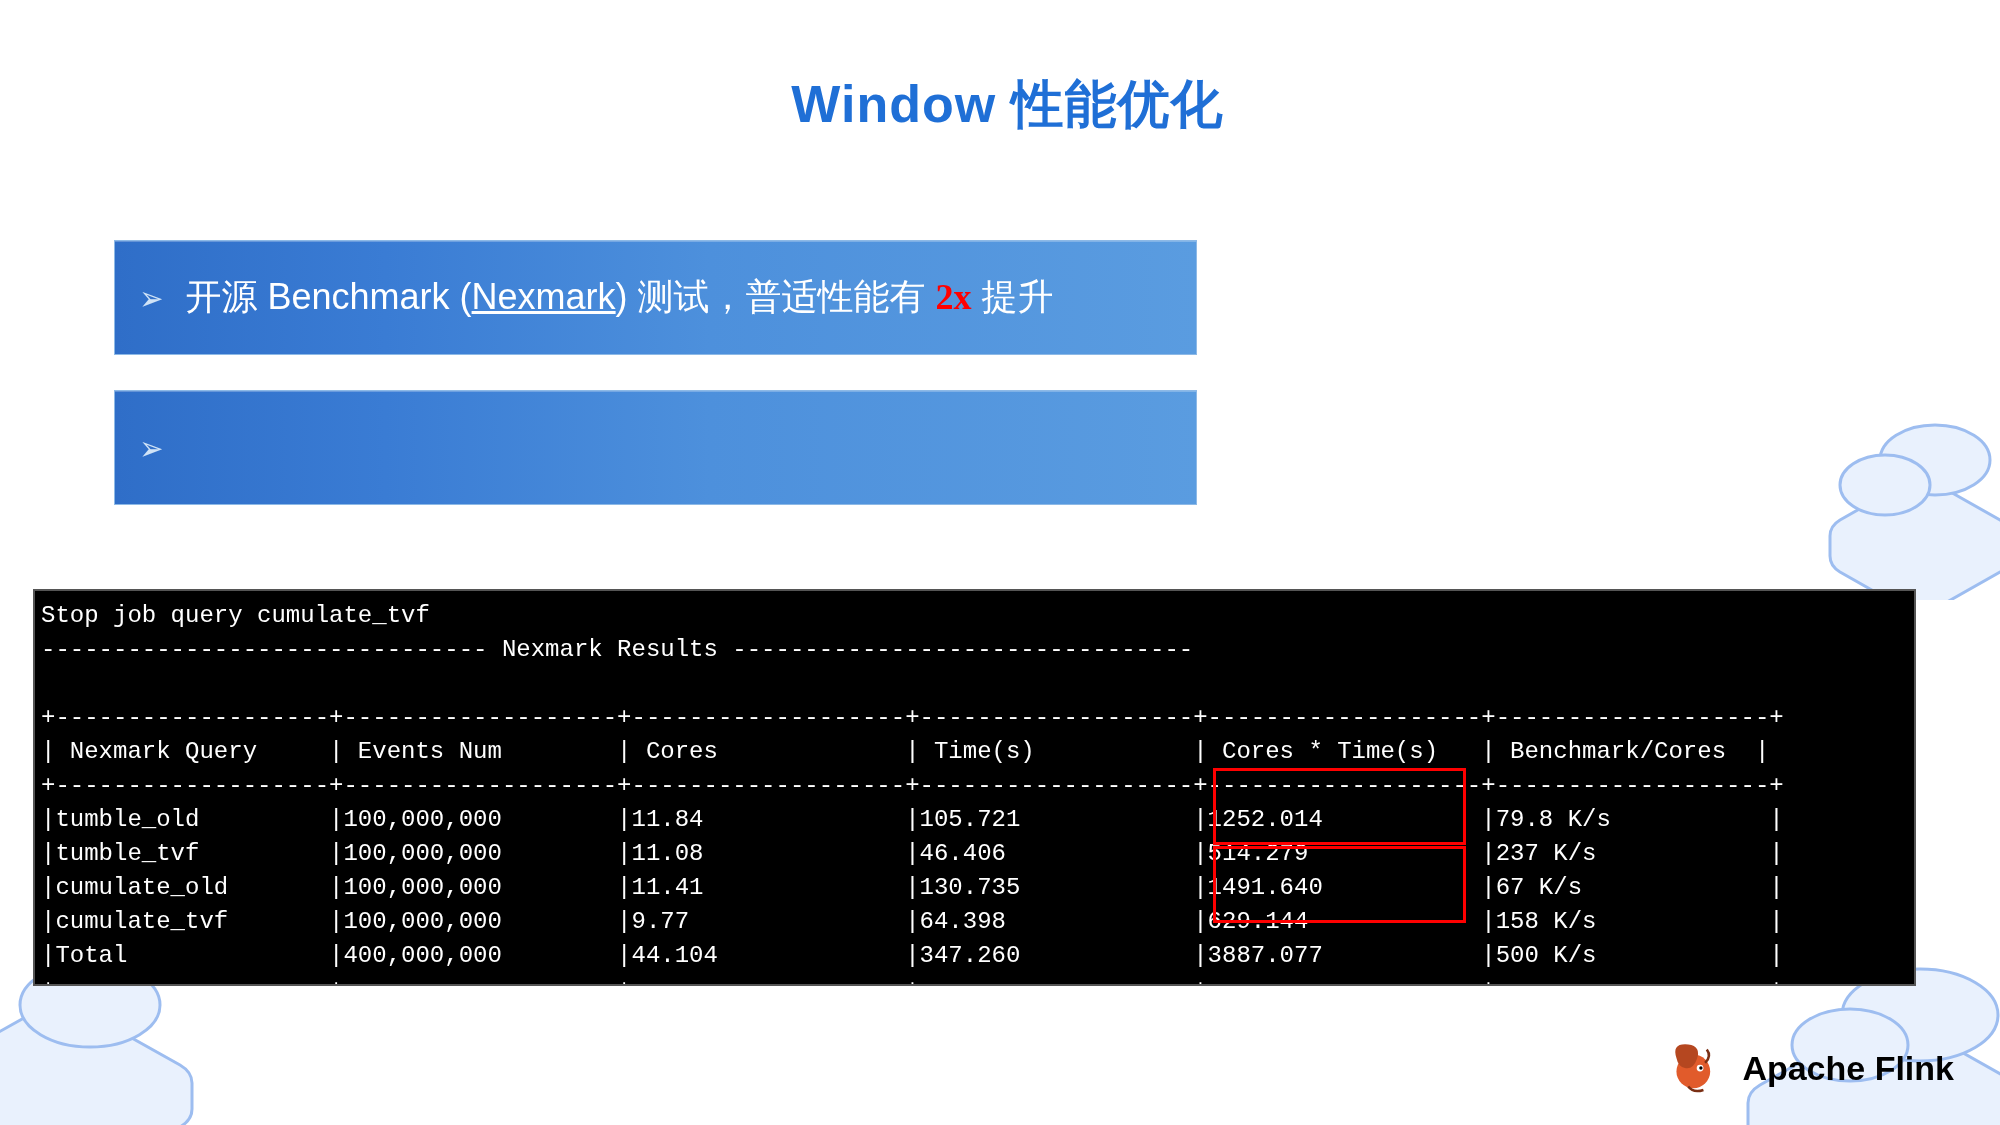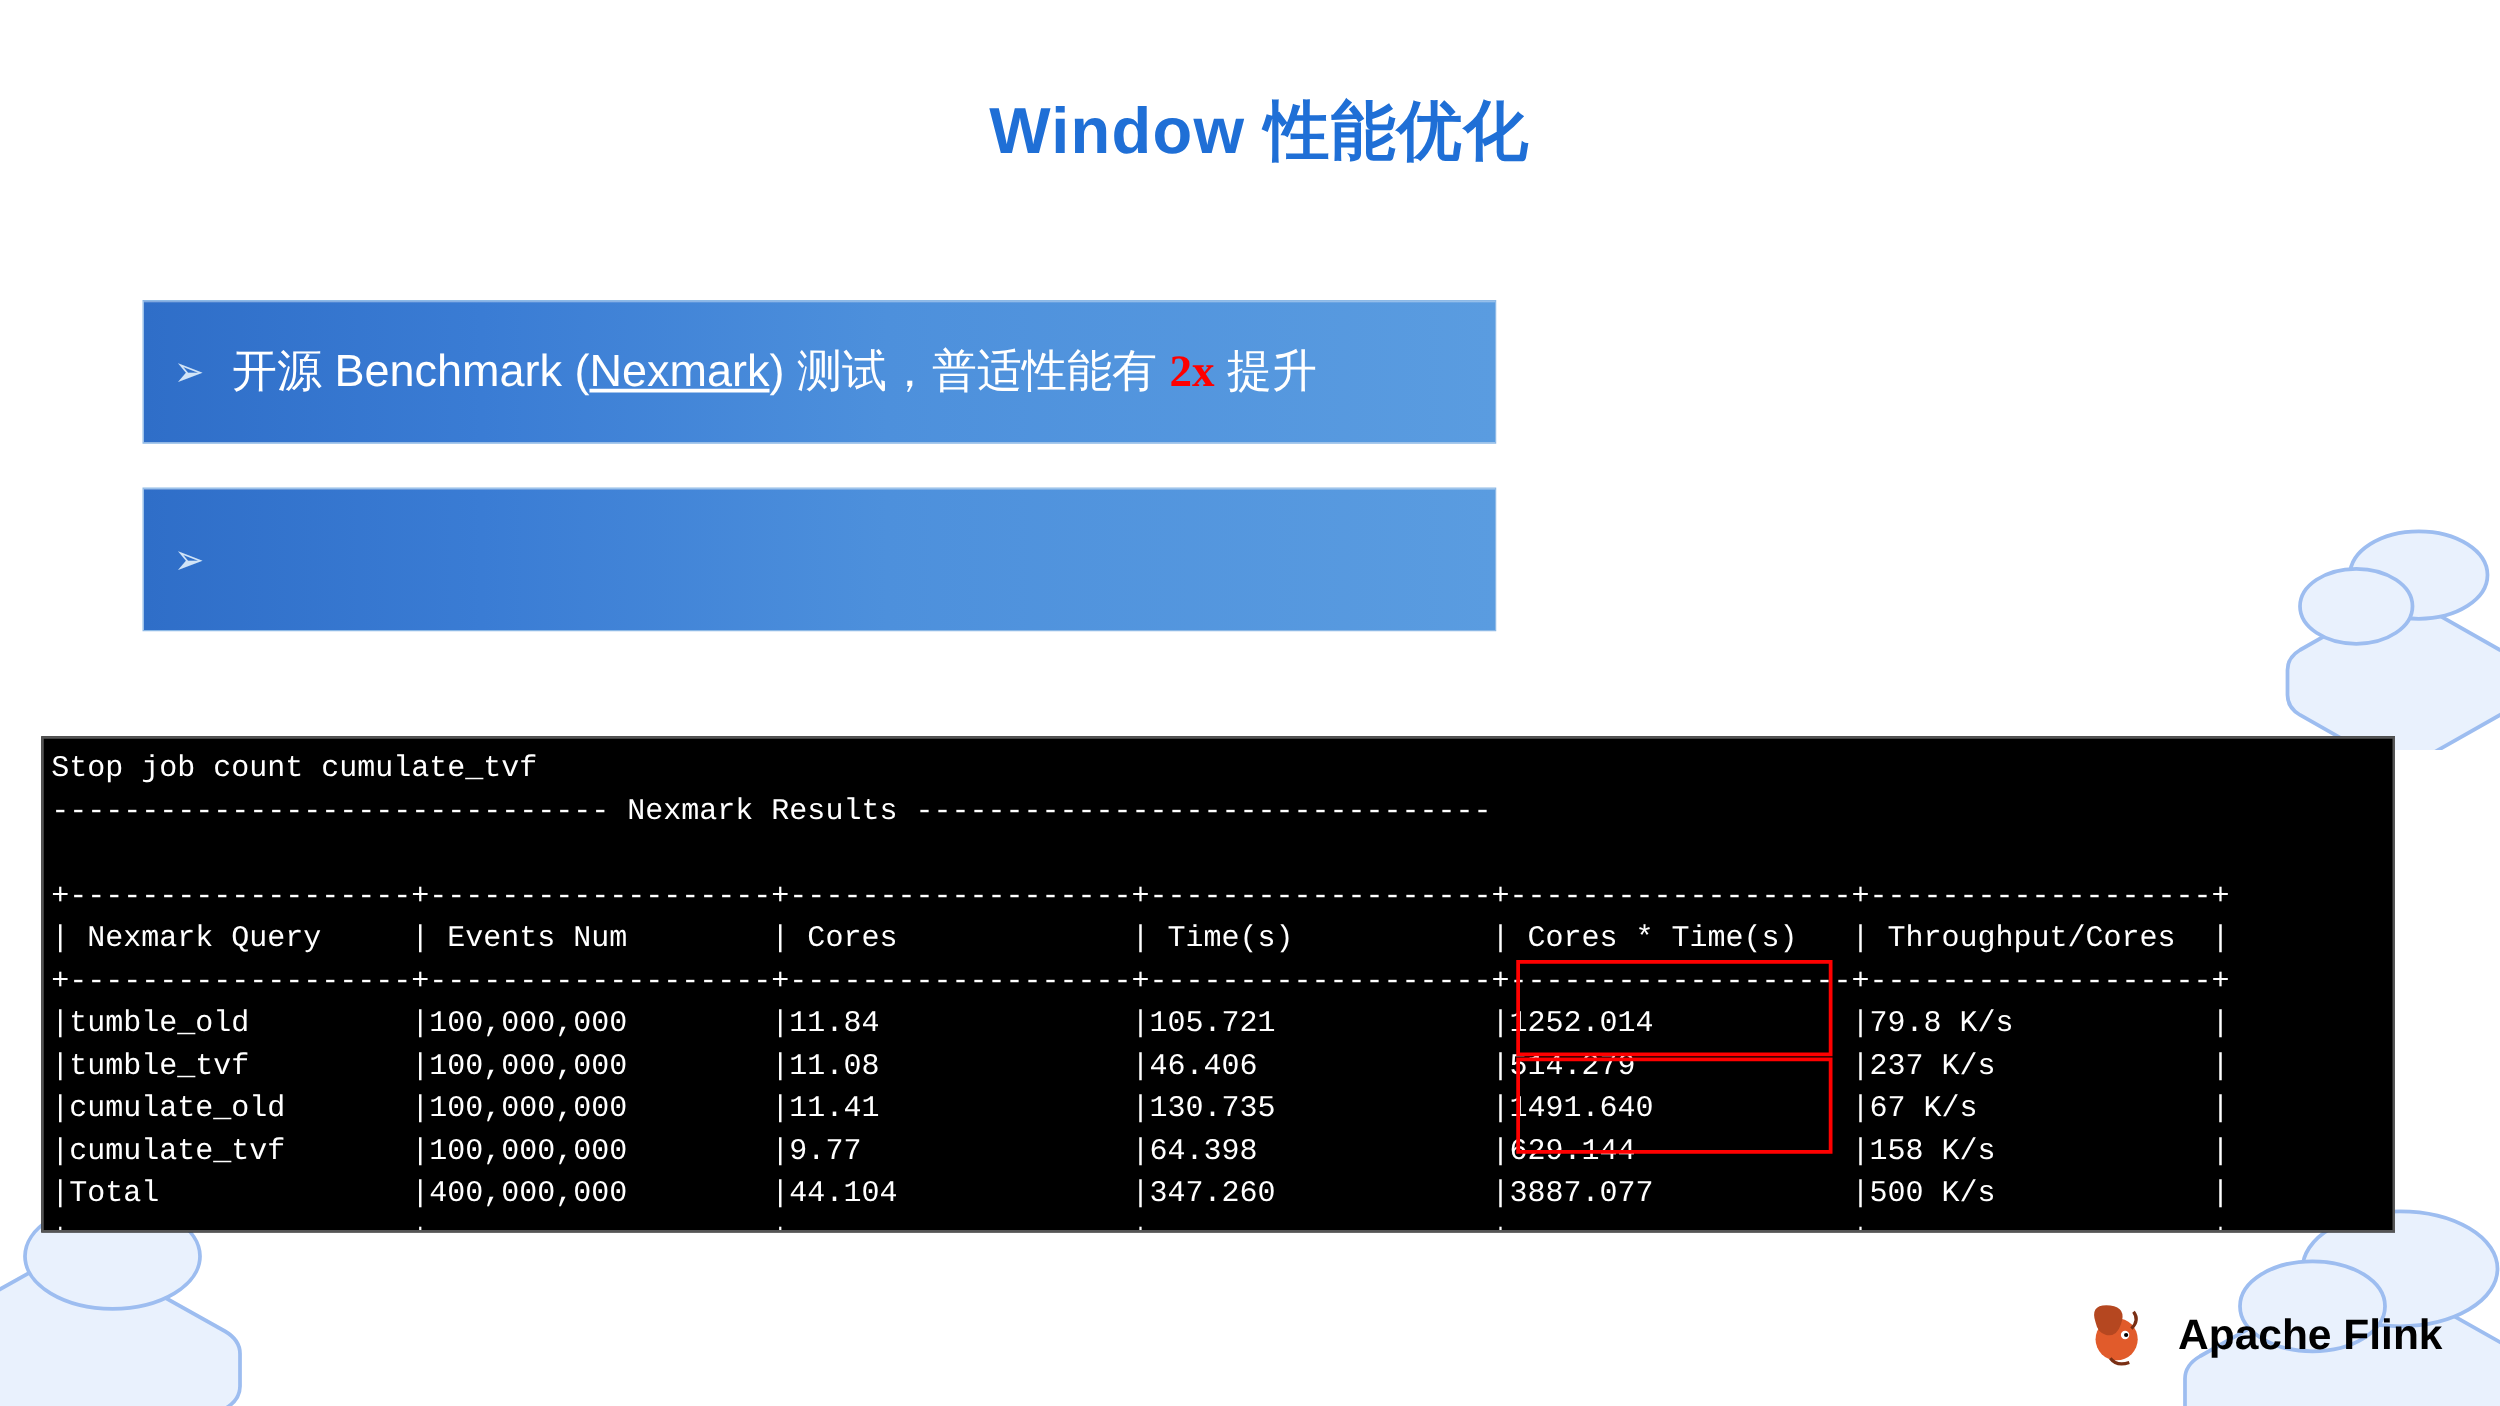--- a/index.html
+++ b/index.html
@@ -155,25 +155,25 @@
   <span class="chevron">➢</span>
   <span class="bullet-text">
     <span>开源 Benchmark (</span><span class="underline">Nexmark</span><span>) 测试，普适性能有 </span><span class="highlight">2x</span><span> 提升</span>
   </span>
 </div>
 
 <div class="bullet bullet-2">
   <span class="chevron">➢</span>
 </div>
 
-<div class="terminal"><span>Stop job count cumulate_tvf</span>
+<div class="terminal"><span>Stop job query cumulate_tvf</span>
 <span>------------------------------- Nexmark Results --------------------------------</span>
 
 <span>+-------------------+-------------------+-------------------+-------------------+-------------------+-------------------+</span>
-<span>| Nexmark Query     | Events Num        | Cores             | Time(s)           | Cores * Time(s)   | Throughput/Cores  |</span>
+<span>| Nexmark Query     | Events Num        | Cores             | Time(s)           | Cores * Time(s)   | Benchmark/Cores  |</span>
 <span>+-------------------+-------------------+-------------------+-------------------+-------------------+-------------------+</span>
 <span>|tumble_old         |100,000,000        |11.84              |105.721            |1252.014           |79.8 K/s           |</span>
 <span>|tumble_tvf         |100,000,000        |11.08              |46.406             |514.279            |237 K/s            |</span>
 <span>|cumulate_old       |100,000,000        |11.41              |130.735            |1491.640           |67 K/s             |</span>
 <span>|cumulate_tvf       |100,000,000        |9.77               |64.398             |629.144            |158 K/s            |</span>
 <span>|Total              |400,000,000        |44.104             |347.260            |3887.077           |500 K/s            |</span>
 <span>+-------------------+-------------------+-------------------+-------------------+-------------------+-------------------+</span></div>
 
 <div class="redbox redbox-1"></div>
 <div class="redbox redbox-2"></div>

